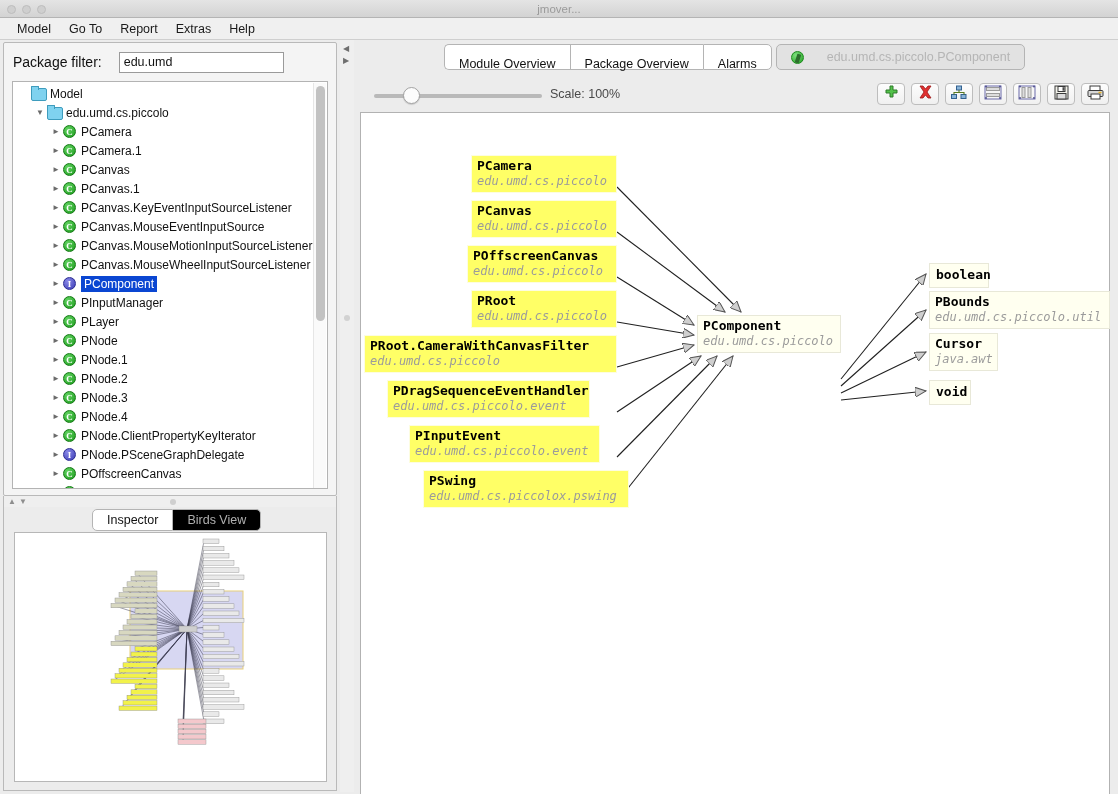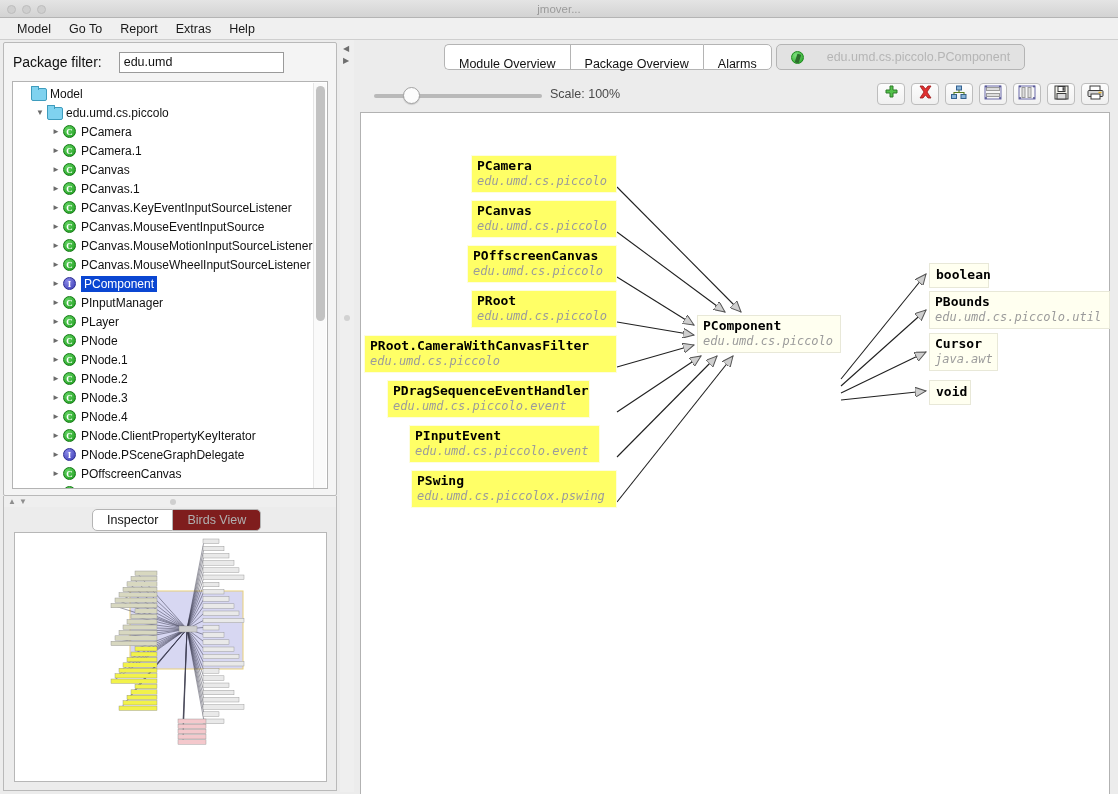--- a/index.html
+++ b/index.html
@@ -99,21 +99,21 @@
   
   .inspector-panel {
     position: absolute; left: 3px; top: 507px; width: 334px; height: 284px;
     background: #ececec; border: 1px solid #b9b9b9; border-top: none;
   }
   .tabs-small { position: absolute; left: 88px; top: 2px; display: flex; }
   .tab-s {
     font-size: 12.5px; padding: 3px 14px; border: 1px solid #b4b4b4; background: #fff;
     color: #111; border-radius: 5px 0 0 5px;
   }
-  .tab-s.inactive { background: #7f1d1d; color: #b0b0b0; border-left: none; border-radius: 0 5px 5px 0; }
+  .tab-s.inactive { background: #000000; color: #b0b0b0; border-left: none; border-radius: 0 5px 5px 0; }
   .inspector-view {
     position: absolute; left: 10px; top: 25px; width: 313px; height: 250px;
     background: #fff; border: 1px solid #b7b7b7;
   }
   .thumb-svg { position: absolute; left: 0; top: 0; }
 
   
   .vsplit {
     position: absolute; left: 340px; top: 40px; width: 14px; height: 752px;
     background: #efefef;
@@ -588,21 +588,21 @@
             <div class="pk">edu.umd.cs.piccolo</div>
           </div>
           <div class="gnode yellow" style="left: 26px; top: 267px; width: 203px;">
             <div class="nm">PDragSequenceEventHandler</div>
             <div class="pk">edu.umd.cs.piccolo.event</div>
           </div>
           <div class="gnode yellow" style="left: 48px; top: 312px; width: 191px;">
             <div class="nm">PInputEvent</div>
             <div class="pk">edu.umd.cs.piccolo.event</div>
           </div>
-          <div class="gnode yellow" style="left: 50px; top: 357px; width: 206px;">
+          <div class="gnode yellow" style="left: 62px; top: 357px; width: 206px;">
             <div class="nm">PSwing</div>
             <div class="pk">edu.umd.cs.piccolox.pswing</div>
           </div>
           <div class="gnode ivory" style="left: 336px; top: 202px; width: 144px;">
             <div class="nm">PComponent</div>
             <div class="pk">edu.umd.cs.piccolo</div>
           </div>
           <div class="gnode ivory single" style="left: 568px; top: 150px; width: 60px;">
             <div class="nm">boolean</div>
           </div>

